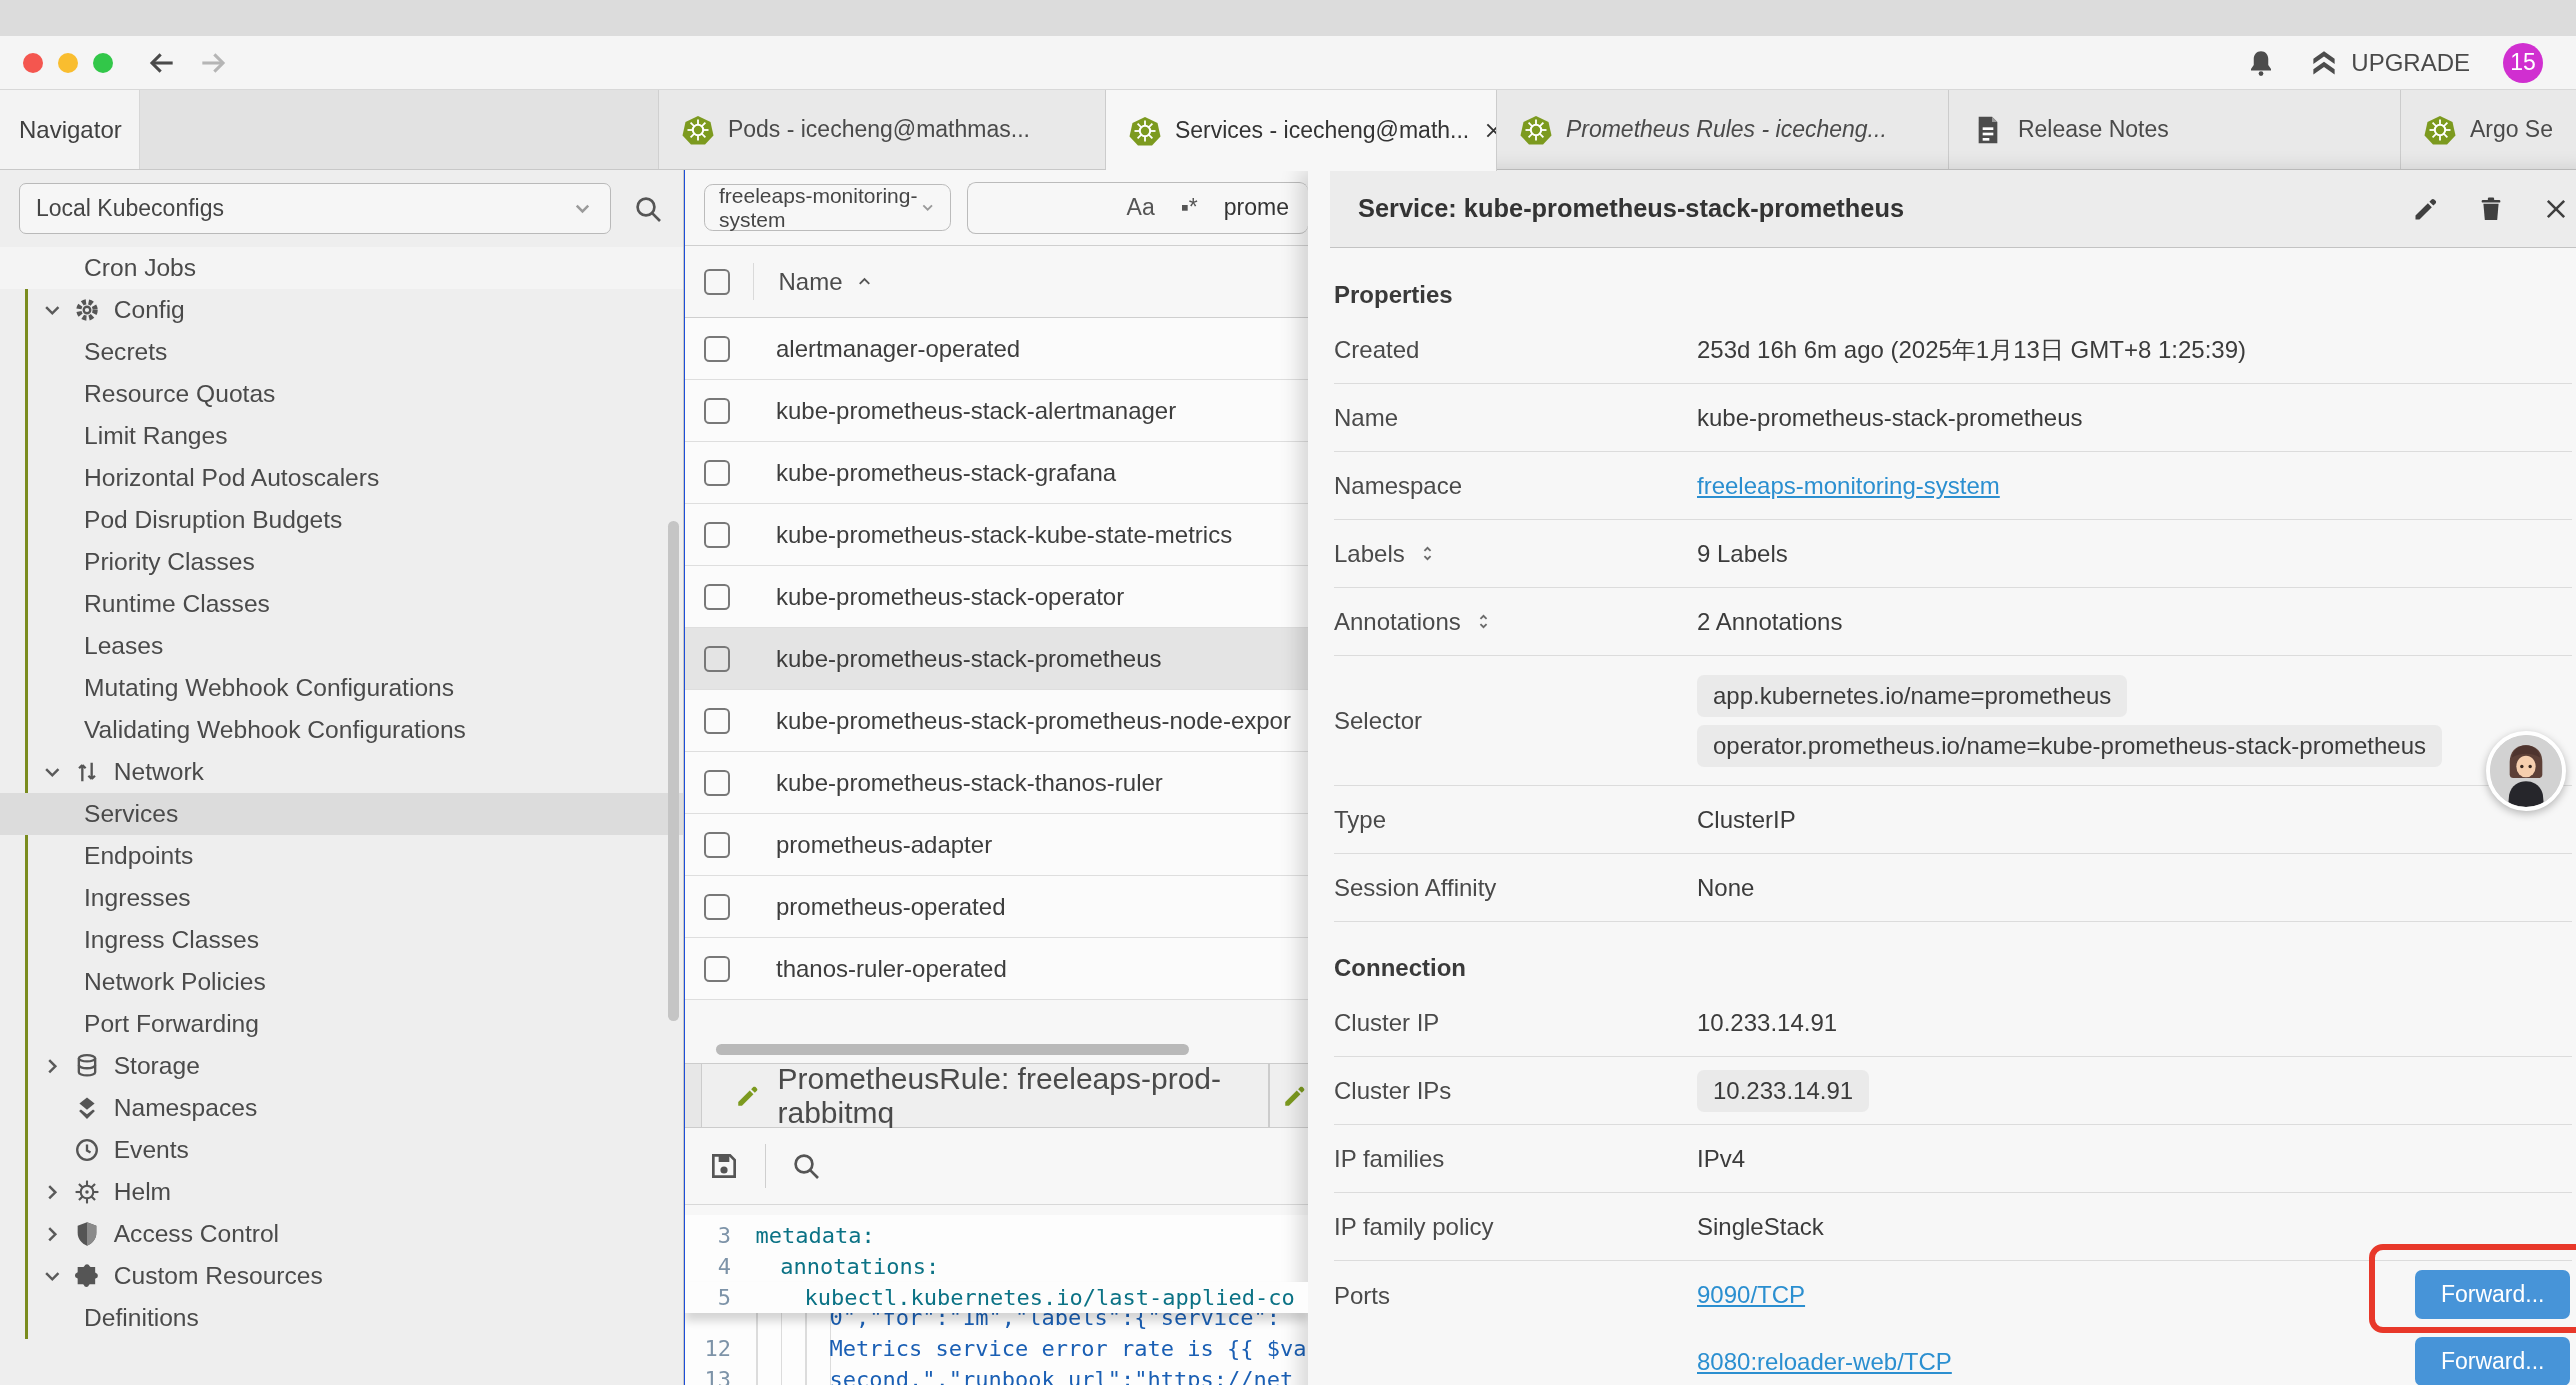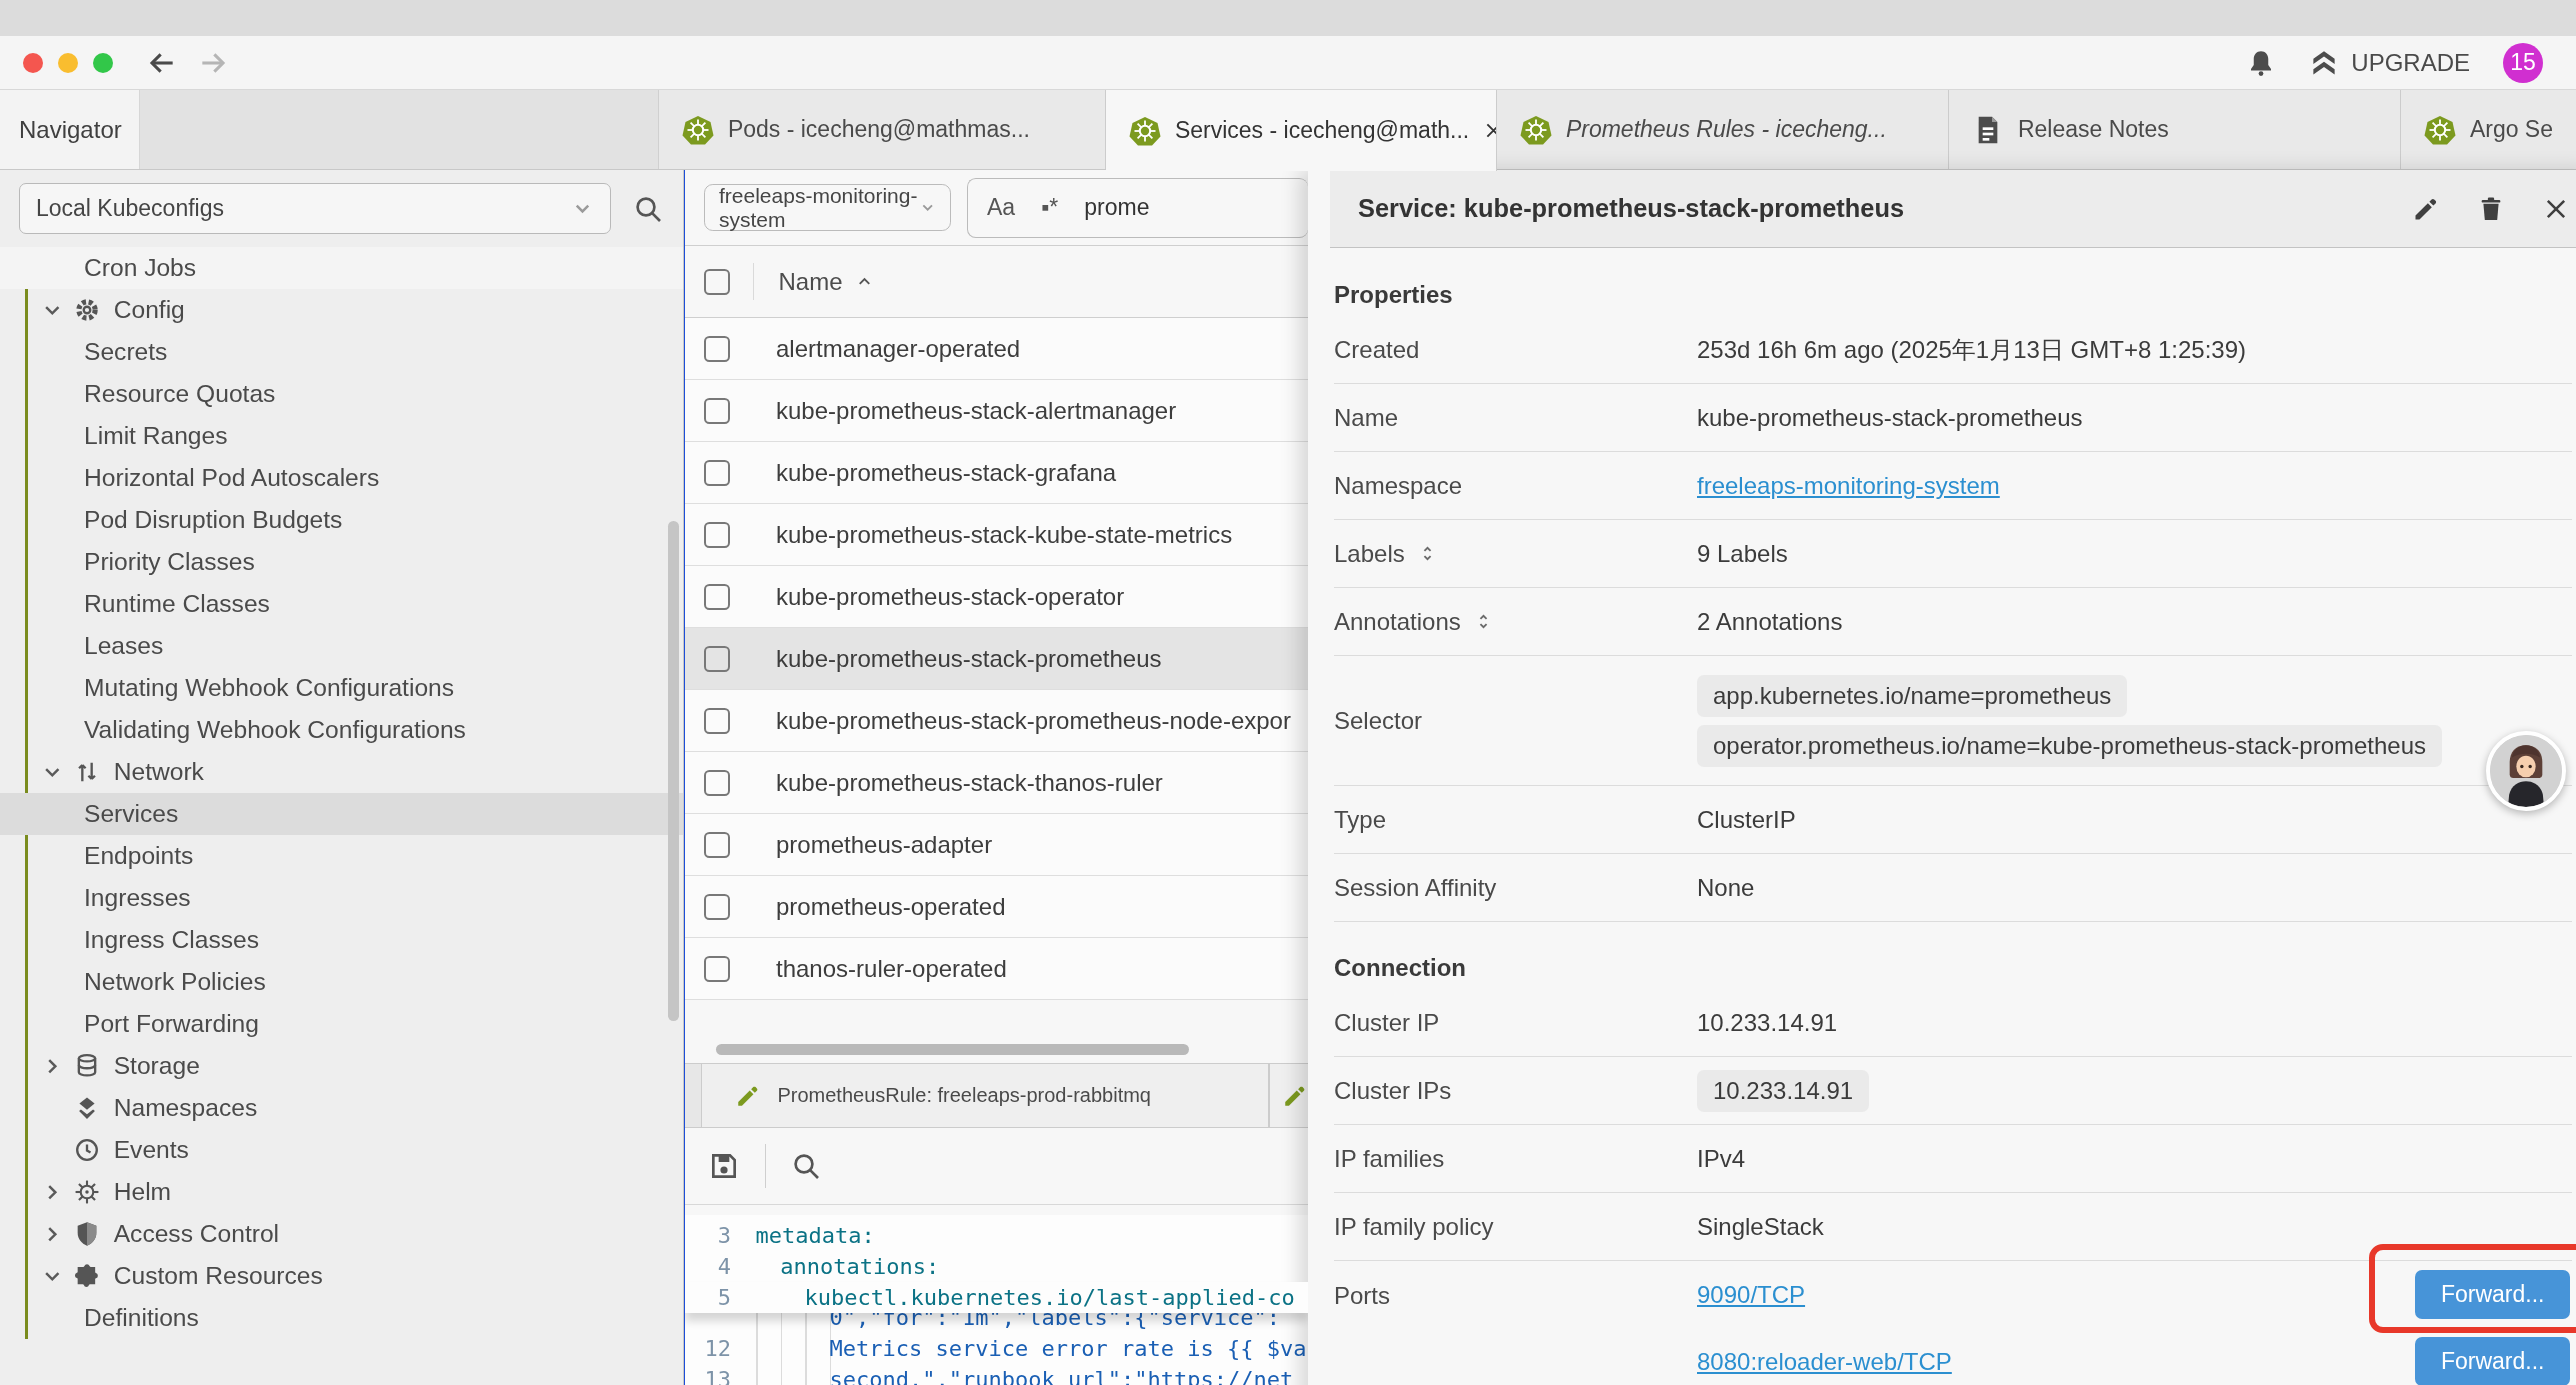--- a/index.html
+++ b/index.html
@@ -60,41 +60,41 @@
   .trow.selected{background:#dcdcdc;}
   .trow.highlight{background:#f4f4f4;}
   .sidebar-scroll{position:absolute;right:4.4px;top:351px;width:10.5px;height:500px;background:#c5c5c5;border-radius:5.3px;}
 
   
   .middle{position:absolute;left:685px;top:134px;width:623px;height:1251px;background:#f7f7f7;overflow:hidden;}
   .filterbar{height:76px;border-bottom:0.9px solid #cfcfcf;display:flex;align-items:center;
              padding-left:19px;gap:16px;box-sizing:border-box;}
   .ns-select{width:247px;height:47px;border:1.8px solid #bbb;border-radius:8.8px;display:flex;align-items:center;
              padding:0 14px;font-size:21px;color:#454545;background:#f7f7f7;flex:0 0 auto;box-sizing:border-box;}
-  .search-box{flex:1;height:60px;border:1.8px solid #bbb;border-radius:8.8px;border-right:none;
-              display:flex;align-items:center;gap:26px;padding:0 19px;font-size:23px;color:#555;box-sizing:border-box;}
+  .search-box{flex:1;height:52px;border:1.8px solid #bbb;border-radius:8.8px;border-right:none;
+              display:flex;align-items:center;gap:26px;padding:0 19px;font-size:23px;color:#555;box-sizing:border-box;justify-content:flex-end;}
   .sb-value{color:#333;}
   .thead{height:72px;display:flex;align-items:center;border-bottom:0.9px solid #cfcfcf;
          font-size:24px;color:#4c4c4c;box-sizing:border-box;background:#f7f7f7;}
   .cbox{width:22px;height:22px;border:2.6px solid #787878;border-radius:5.3px;margin-left:19px;flex:0 0 auto;}
   .thead .vline{width:0.9px;height:37px;background:#dadada;margin-left:23px;}
   .thead .cname{margin-left:24.6px;}
   .sort{width:19px;height:19px;margin-left:12.3px;}
   .tbody .row{height:62px;display:flex;align-items:center;border-bottom:1.8px solid #dedede;
               background:#fbfbfb;font-size:24px;color:#3d3d3d;white-space:nowrap;overflow:hidden;box-sizing:border-box;}
   .row .rname{margin-left:46px;}
   .row.selected{background:#e4e4e4;}
   .hscroll{position:absolute;left:31px;top:874px;width:473px;height:11.4px;background:#b9b9b9;border-radius:6.1px;}
 
   
   .btabs{position:absolute;left:0;top:893px;width:100%;height:65px;background:#e7e7e7;
          border-top:0.9px solid #cccccc;border-bottom:0.9px solid #cccccc;display:flex;box-sizing:border-box;}
   .btab-spacer{width:16.7px;}
   .btab{width:575px;background:#efefef;border-left:0.9px solid #cccccc;border-right:0.9px solid #cccccc;
-        display:flex;align-items:center;gap:16px;padding-left:33px;font-size:20px;color:#4a4a4a;box-sizing:border-box;}
+        display:flex;align-items:center;gap:16px;padding-left:33px;font-size:30px;color:#4a4a4a;box-sizing:border-box;}
   .pencil-olive{width:26px;height:26px;color:#7c9a1f;flex:0 0 auto;}
   .btab2{flex:1;background:#efefef;border-left:0.9px solid #cccccc;display:flex;align-items:center;padding-left:12.3px;}
   .etoolbar{position:absolute;left:0;top:958px;width:100%;height:77px;display:flex;align-items:center;
             gap:24.6px;padding-left:23px;border-bottom:0.9px solid #d8d8d8;background:#f7f7f7;box-sizing:border-box;}
   .tool{width:32px;height:32px;color:#555;}
   .tooldiv{width:0.9px;height:44px;background:#cfcfcf;}
   .editor{position:absolute;left:0;top:1045px;width:100%;bottom:0;background:#fdfdfd;
           font-family:"DejaVu Sans Mono","Liberation Mono",monospace;font-size:22px;overflow:hidden;padding-top:5.3px;}
   .eline{display:flex;height:31px;line-height:31px;}
   .lnum{width:46px;text-align:right;color:#7d93a8;flex:0 0 auto;}

